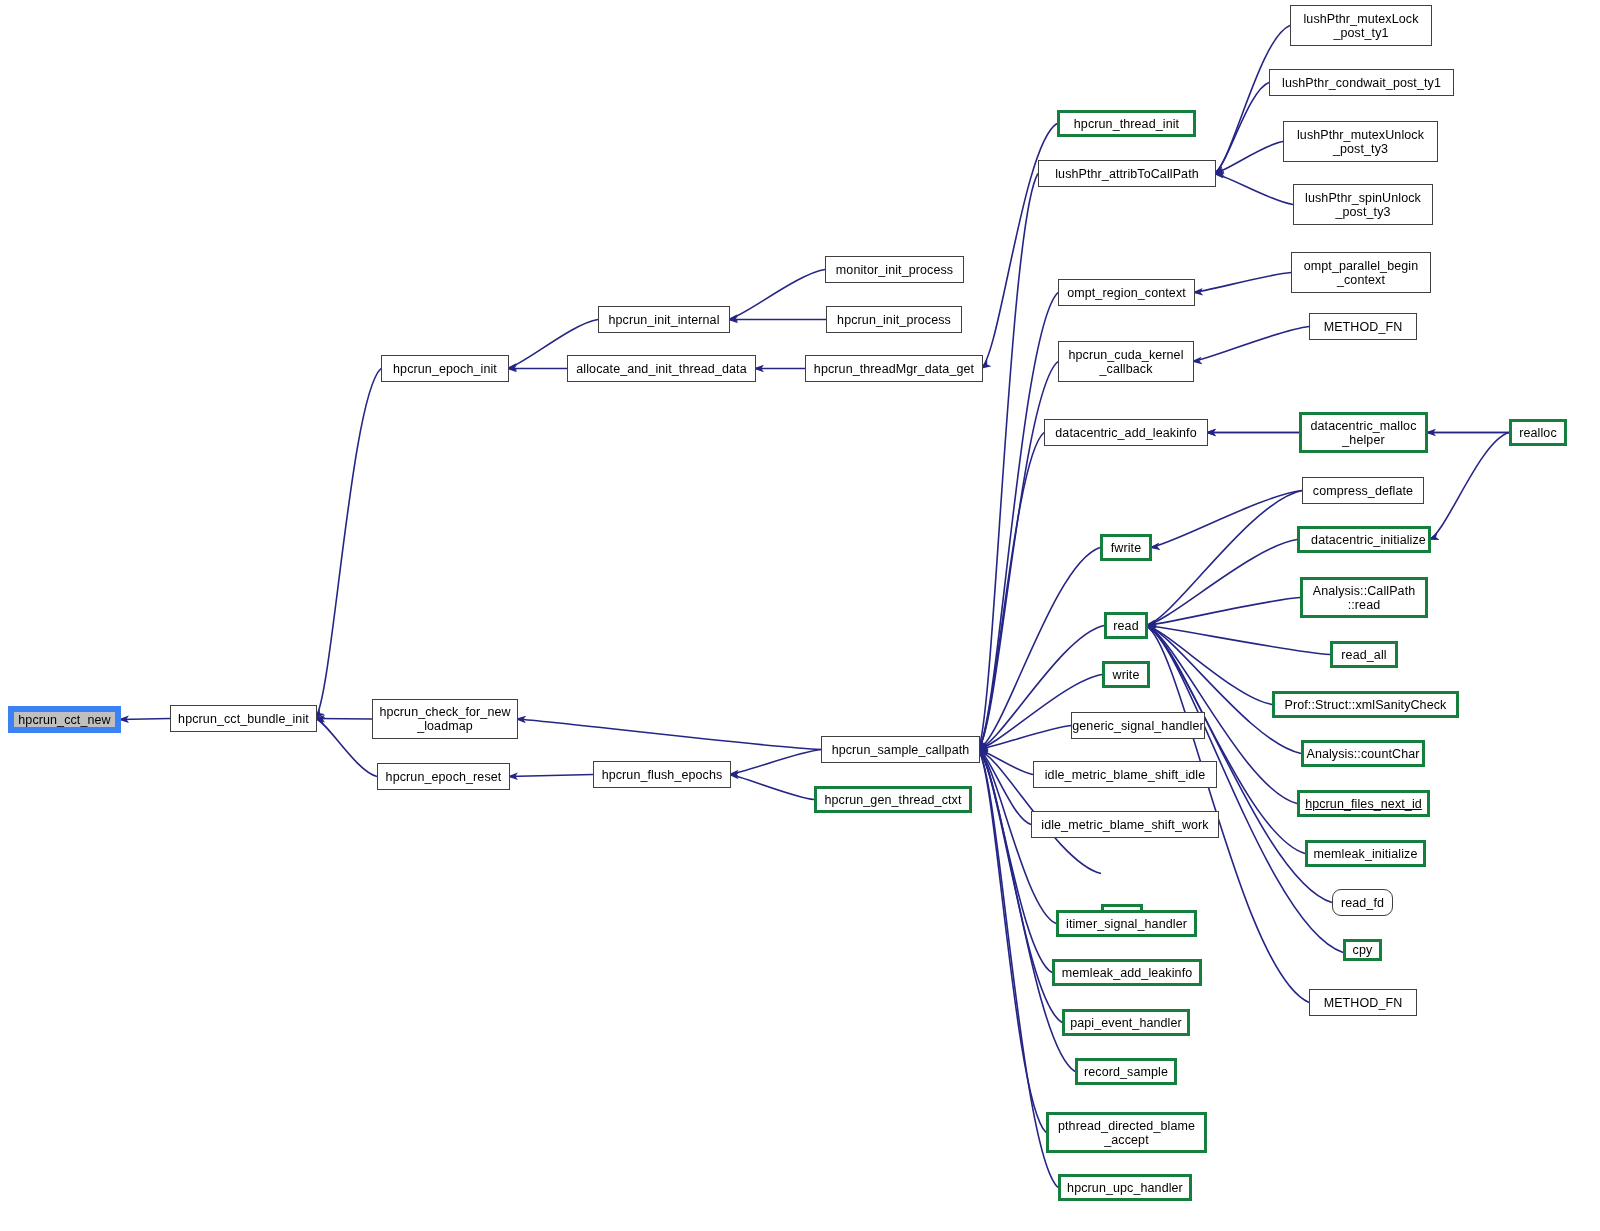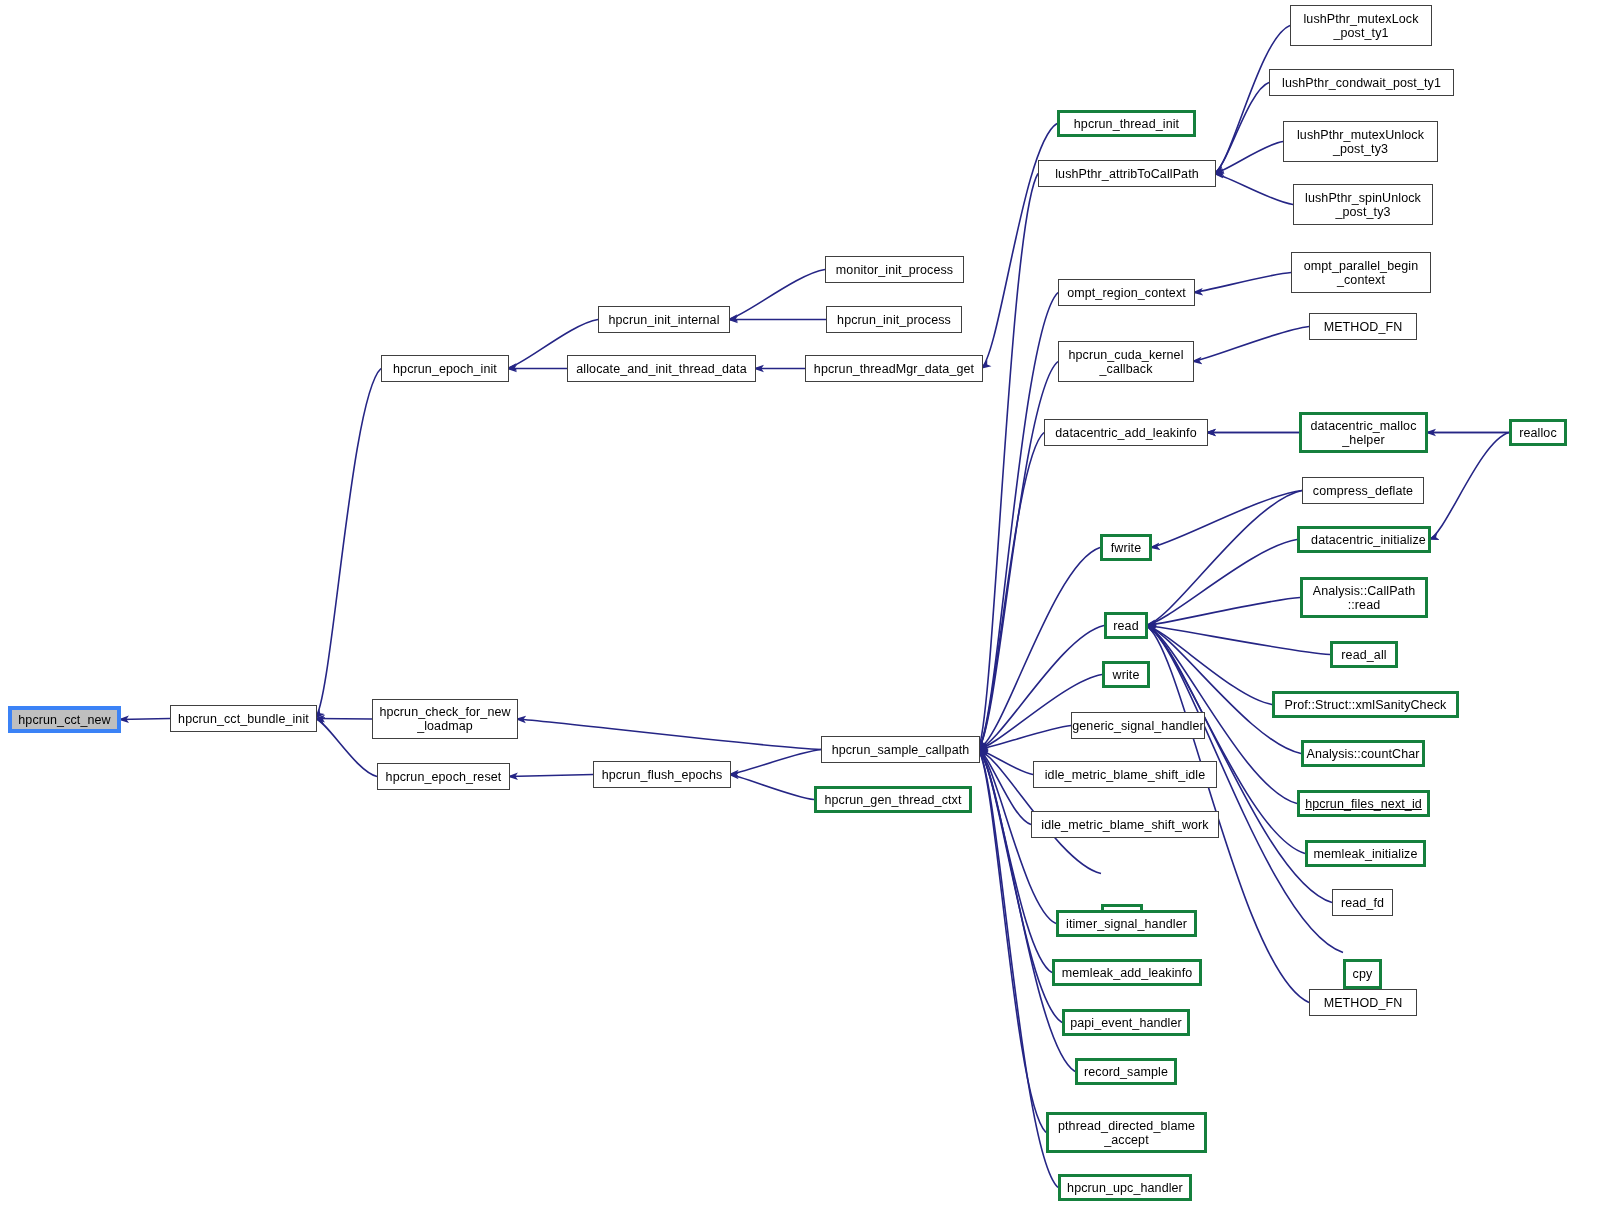--- a/index.html
+++ b/index.html
@@ -17,21 +17,21 @@
     background:#ffffff;
     border:1px solid #404040;
     color:#000000;
     font-size:12.5px;
     line-height:1.12;
     letter-spacing:0.1px;
     white-space:pre-line;
     z-index:5;
   }
   .node.red{border:3px solid #15803d;}
-  .node.filled{background:#bfbfbf;border:4px solid #3b82f6;}
+  .node.filled{background:#bfbfbf;border:6px solid #3b82f6;}
 </style>
 </head>
 <body>
 
 <div id="canvas">
   <svg id="edges" viewBox="0 0 1600 1231">
     <defs>
       <marker id="arrow" markerWidth="11" markerHeight="11" refX="10" refY="4.2" orient="auto" markerUnits="userSpaceOnUse">
         <path d="M0,0.4 L11,4.2 L0,8 L2.6,4.2 Z" fill="#252585"></path>
       </marker>
@@ -135,23 +135,23 @@
       <div class="node red" style="left: 1330px; top: 641px; width: 68px; height: 27px;">read_all</div>
       <div class="node red" style="left: 1102px; top: 661px; width: 48px; height: 27px;">write</div>
       <div class="node red" style="left: 1272px; top: 691px; width: 187px; height: 27px;">Prof::Struct::xmlSanityCheck</div>
       <div class="node" style="left: 1071px; top: 712px; width: 134px; height: 27px;">generic_signal_handler</div>
       <div class="node red" style="left: 1301px; top: 740px; width: 124px; height: 27px;">Analysis::countChar</div>
       <div class="node" style="left: 1033px; top: 761px; width: 184px; height: 27px;">idle_metric_blame_shift_idle</div>
       <div class="node red" style="left: 1297px; top: 790px; width: 133px; height: 27px; text-decoration: underline;">hpcrun_files_next_id</div>
       <div class="node" style="left: 1031px; top: 811px; width: 188px; height: 27px;">idle_metric_blame_shift_work</div>
       <div class="node red" style="left: 1305px; top: 840px; width: 121px; height: 27px;">memleak_initialize</div>
       <div class="node red" style="left: 1101px; top: 860px; width: 42px; height: 27px; margin-top: 44px;">fread</div>
-      <div class="node" style="left: 1332px; top: 889px; width: 61px; height: 27px;">read_fd</div>
+      <div class="node" style="left: 1332px; top: 889px; width: 61px; height: 27px; border-radius: 9px;">read_fd</div>
       <div class="node red" style="left: 1056px; top: 910px; width: 141px; height: 27px;">itimer_signal_handler</div>
-      <div class="node red" style="left: 1343px; top: 939px; width: 39px; height: 30px; margin-top: 20px;">cpy</div>
+      <div class="node red" style="left: 1343px; top: 939px; width: 39px; height: 22px;">cpy</div>
       <div class="node red" style="left: 1052px; top: 959px; width: 150px; height: 27px;">memleak_add_leakinfo</div>
       <div class="node" style="left: 1309px; top: 989px; width: 108px; height: 27px;">METHOD_FN</div>
       <div class="node red" style="left: 1062px; top: 1009px; width: 128px; height: 27px;">papi_event_handler</div>
       <div class="node red" style="left: 1075px; top: 1058px; width: 102px; height: 27px;">record_sample</div>
       <div class="node red" style="left: 1046px; top: 1112px; width: 161px; height: 41px;">pthread_directed_blame
 _accept</div>
       <div class="node red" style="left: 1058px; top: 1174px; width: 134px; height: 27px;">hpcrun_upc_handler</div>
     </div>
 </div>
 

